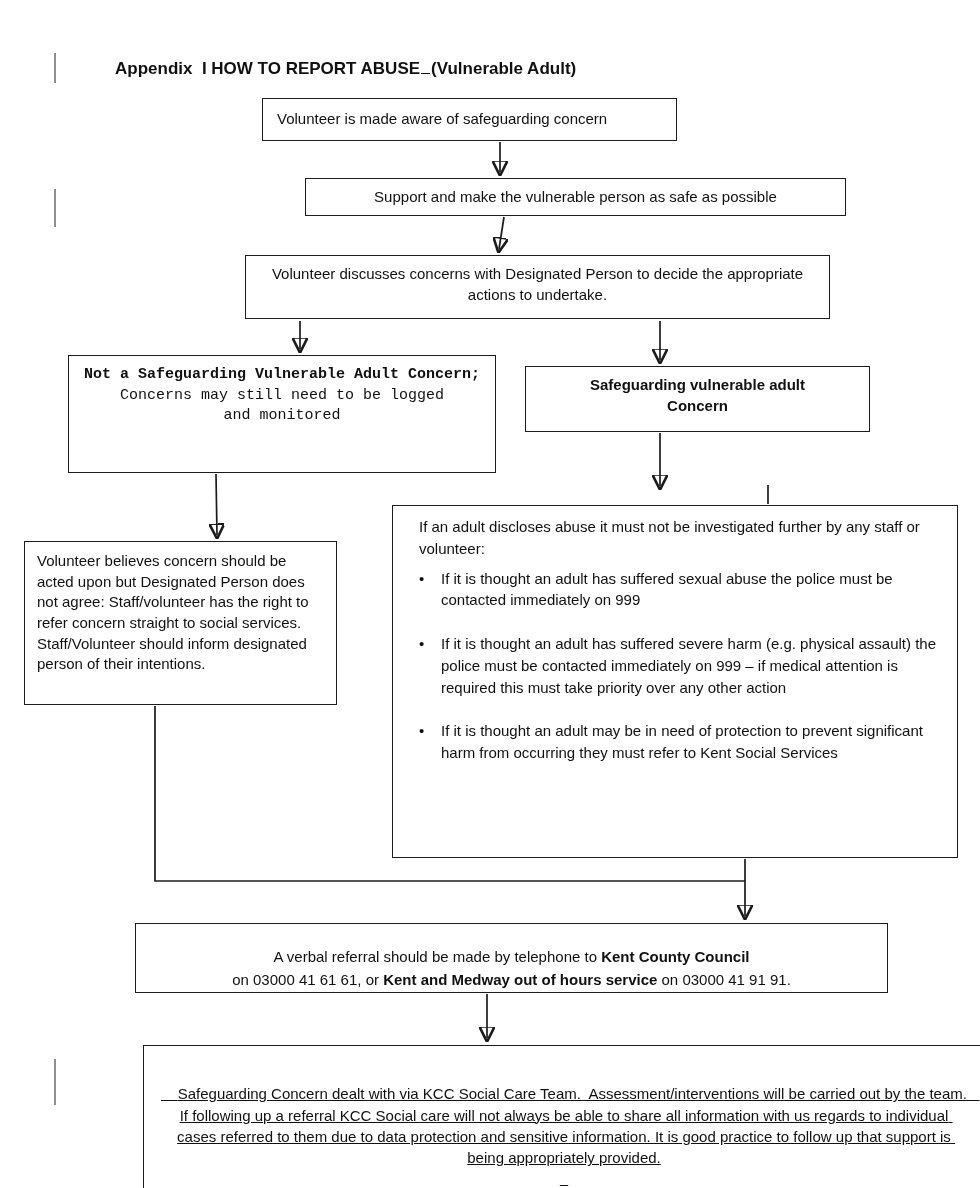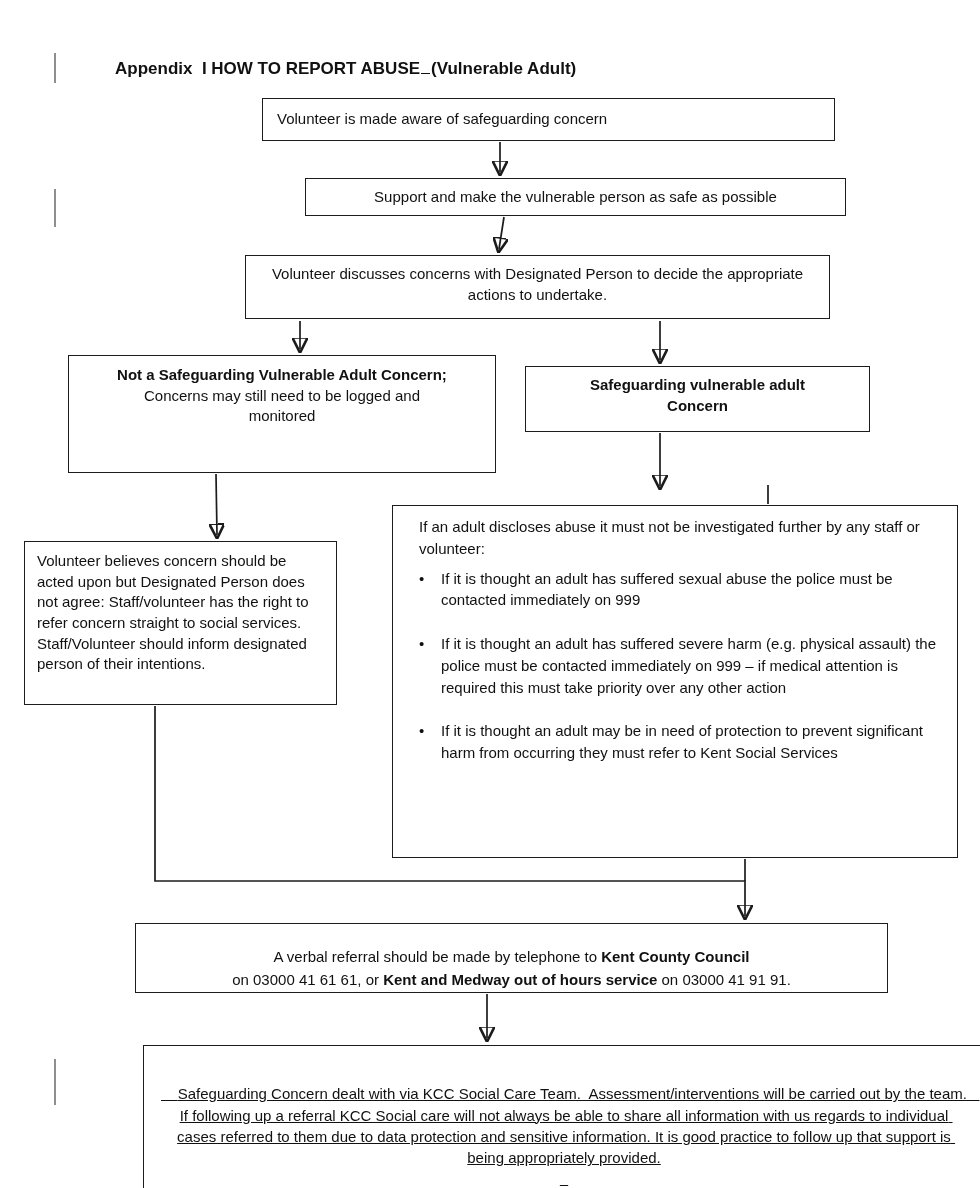--- a/index.html
+++ b/index.html
@@ -39,24 +39,24 @@
     box-sizing: border-box;
     border: 1.6px solid #1c1c1c;
     background: #ffffff;
     font-size: 15px;
     line-height: 1.38;
   }
   .center { text-align: center; }
   .vcenter { display: flex; align-items: center; }
   .bold { font-weight: bold; }
 
-  .box-aware   { left: 262px; top: 65px;  width: 573px; height: 43px; padding: 0 14px; }
+  .box-aware   { left: 262px; top: 65px;  width: 415px; height: 43px; padding: 0 14px; }
   .box-support { left: 305px; top: 145px; width: 541px; height: 38px; justify-content: center; }
   .box-discuss { left: 245px; top: 222px; width: 585px; height: 64px; padding: 8px 10px 0; }
-  .box-notsafe { left: 68px;  top: 322px; width: 428px; height: 118px; padding: 9px 10px 0; }
+  .box-notsafe { left: 68px;  top: 322px; width: 428px; height: 118px; padding: 9px 10px 0; font-family: Liberation Mono, monospace; }
   .box-notsafe .constrain { max-width: 330px; margin: 0 auto; }
   .box-safe    { left: 525px; top: 333px; width: 345px; height: 66px; padding: 8px 10px 0; font-weight: bold; }
   .box-safe .constrain { max-width: 250px; margin: 0 auto; }
   .box-disagree { left: 24px;  top: 508px; width: 313px; height: 164px; padding: 9px 10px 0 12px; }
   .box-disclose { left: 392px; top: 472px; width: 566px; height: 353px; padding: 10px 14px 0 26px; line-height: 1.45; }
   .bullet-row { display: flex; }
   .bullet-row .marker { width: 22px; flex: 0 0 22px; }
   .bullet-row .marker::before { content: "\2022"; }
   .mt8  { margin-top: 8px; }
   .mt22 { margin-top: 22px; justify-content: center; }

